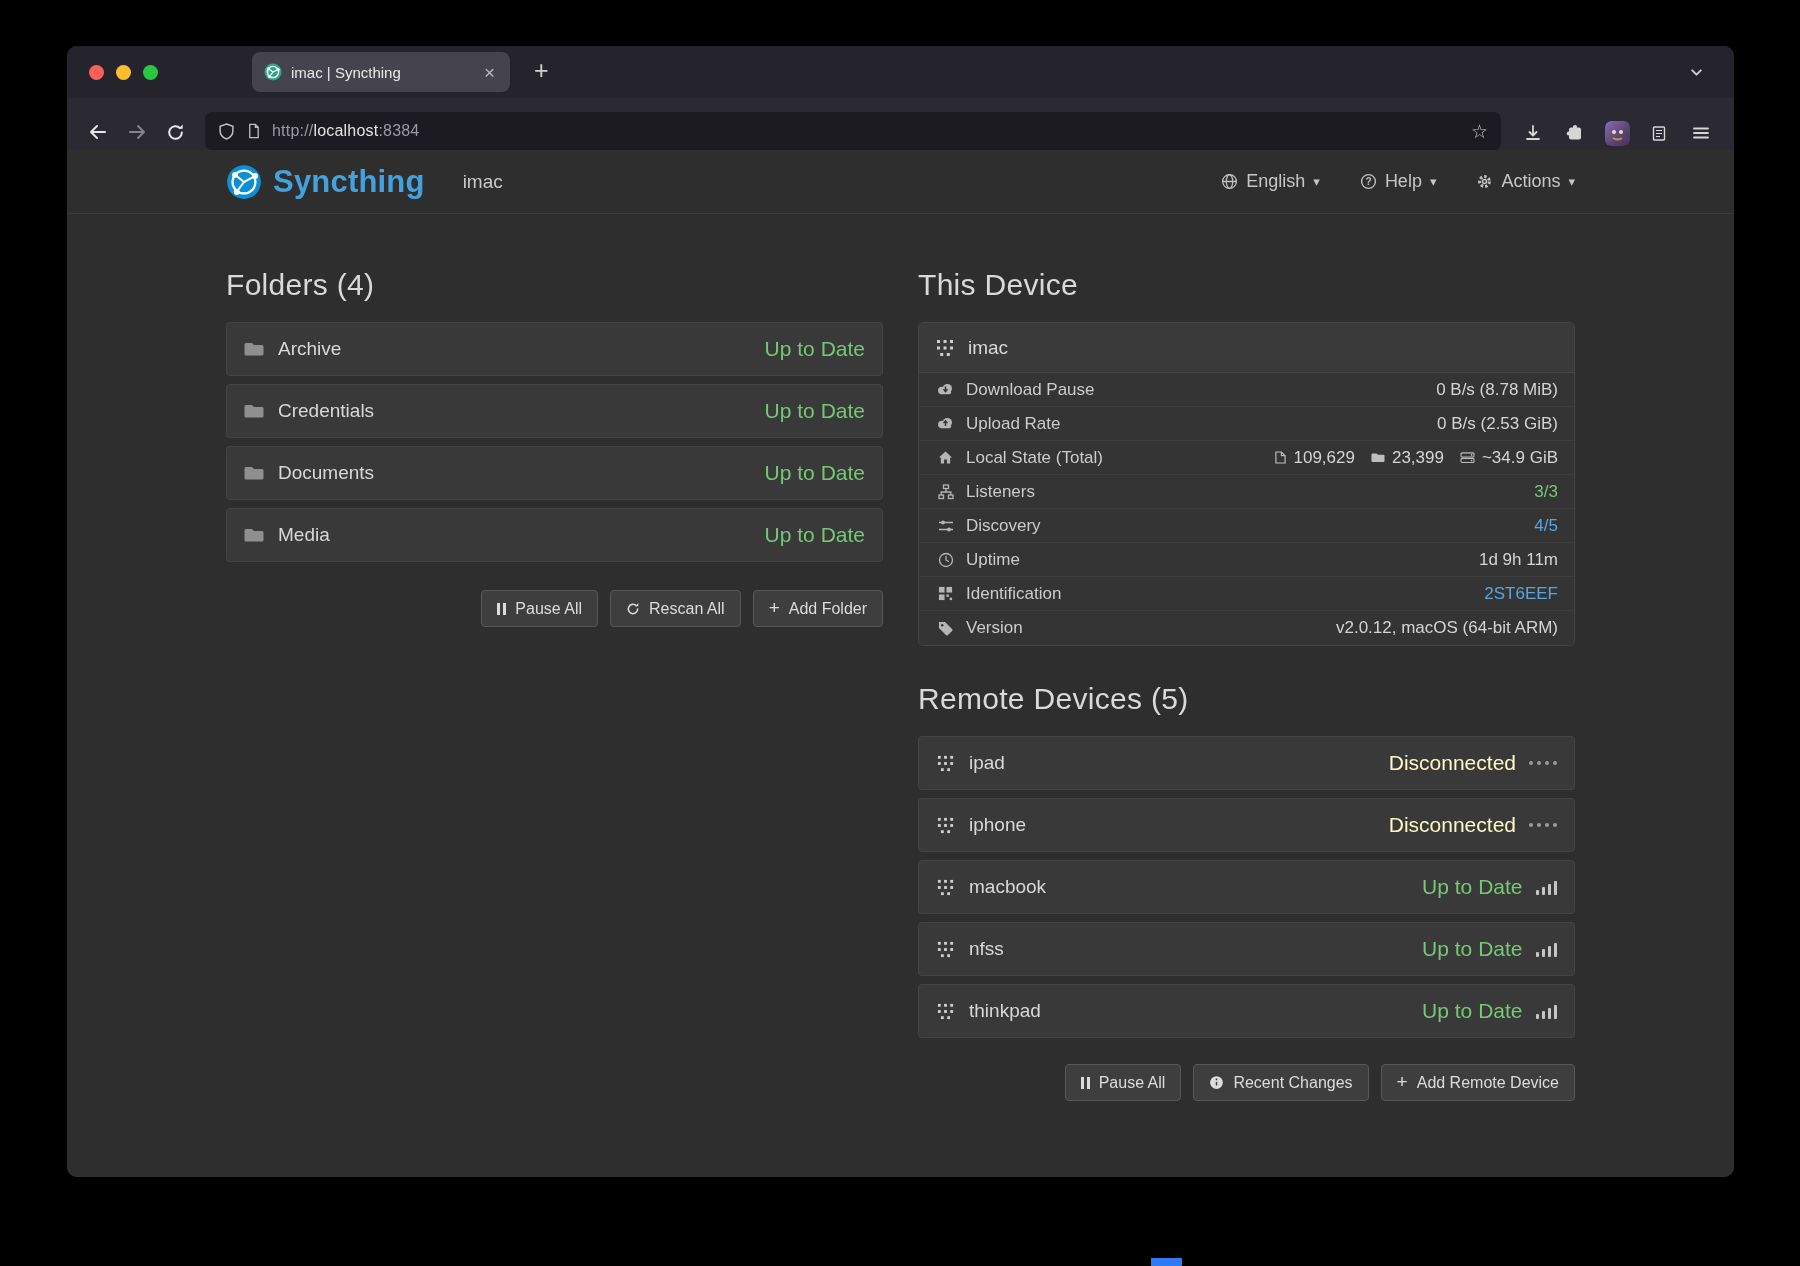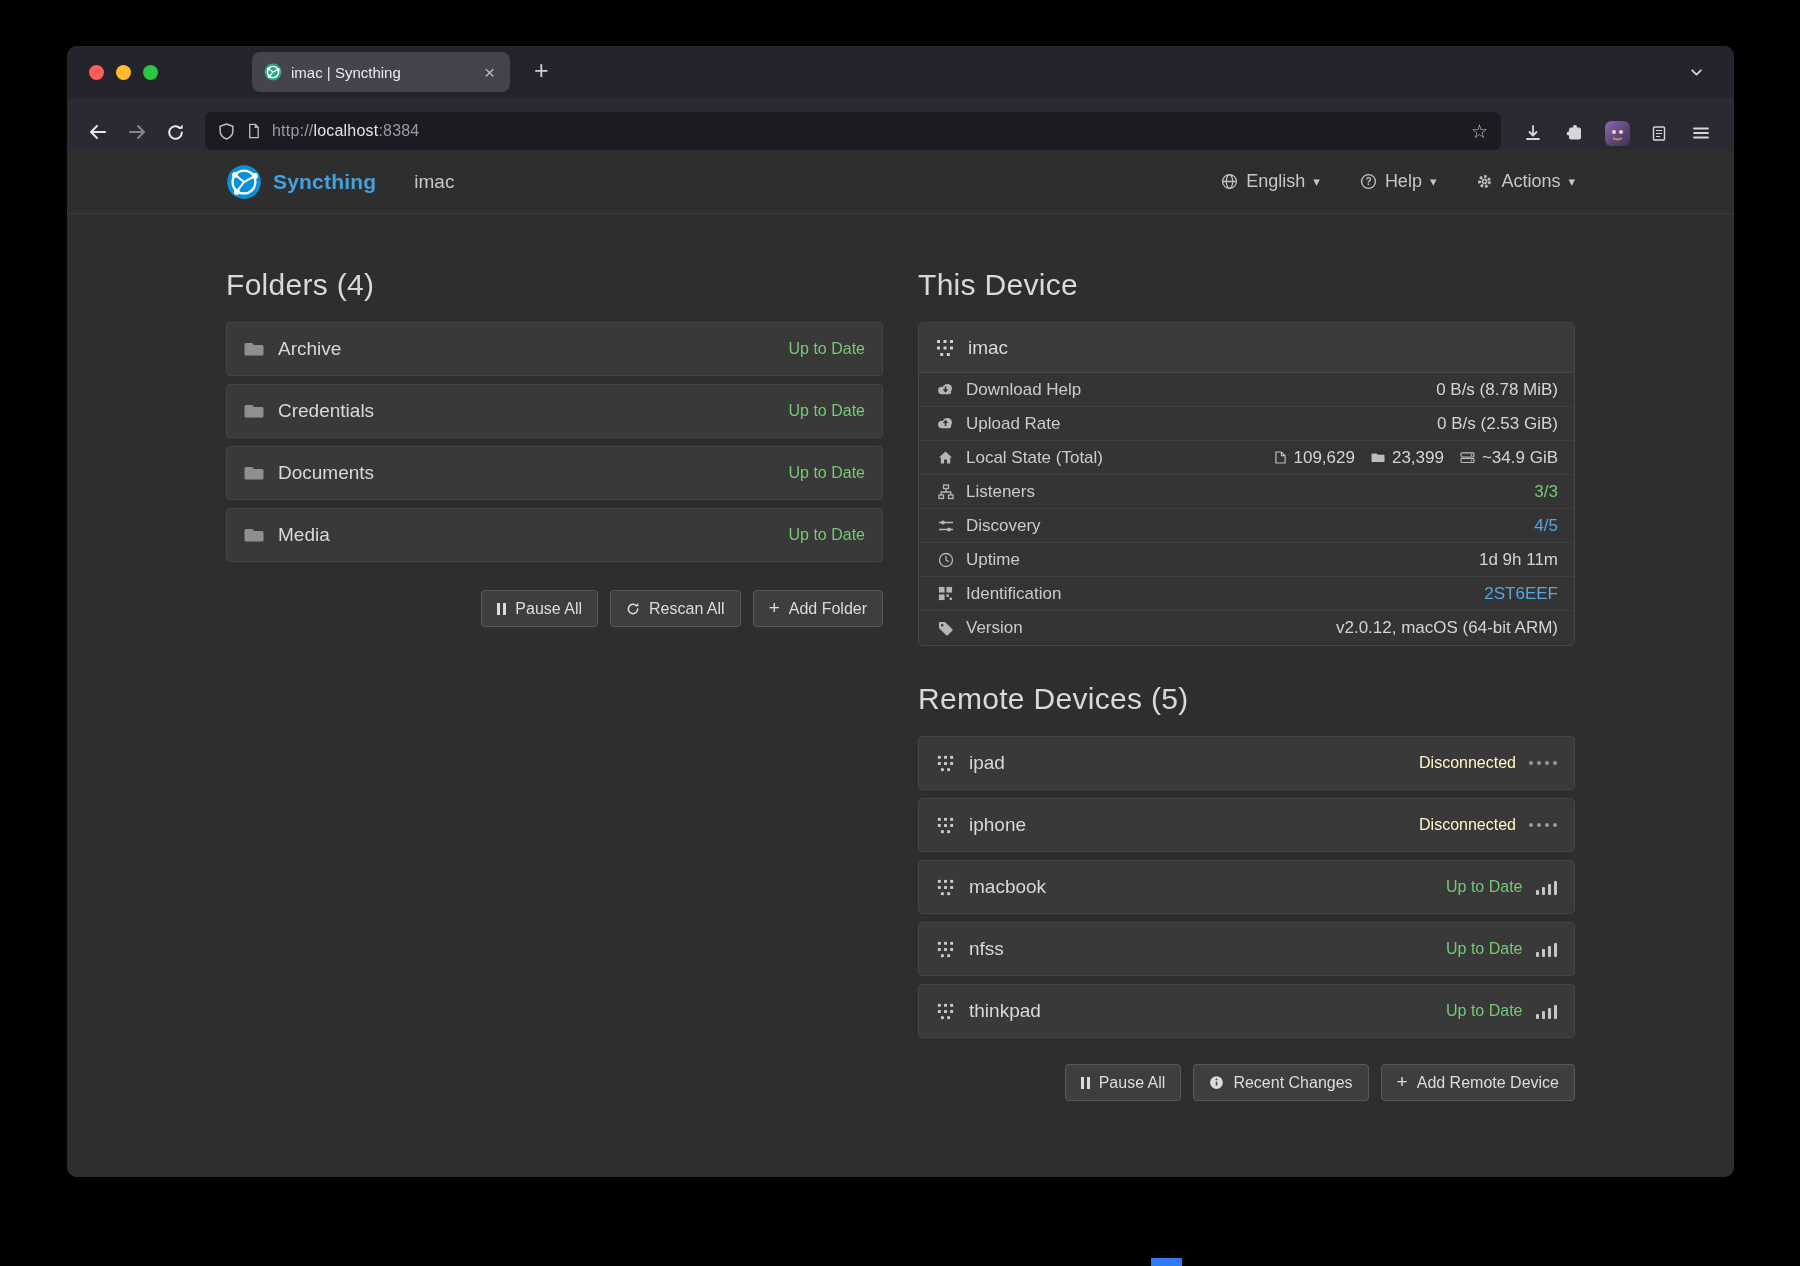--- a/index.html
+++ b/index.html
@@ -48,42 +48,42 @@
   .star { margin-left:auto; color:#c9c9c9; font-size:19px; line-height:1; }
   .right-icons { display:flex; align-items:center; gap:8px; padding:0 4px; }
   .icon-btn { width:34px; height:34px; display:flex; align-items:center; justify-content:center; color:#d6d6d6; border-radius:6px; }
   .ext-badge { width:25px; height:25px; border-radius:6px; overflow:hidden; }
 
   
   .page { flex:1; background:#2e2e2e; display:flex; flex-direction:column; overflow:hidden; }
   .site-header { height:64px; flex:0 0 auto; border-bottom:1px solid #3b3b3b; }
   .header-inner { width:1349px; margin:0 auto; height:100%; display:flex; align-items:center; }
   .brand { display:flex; align-items:center; gap:11px; }
-  .brand-name { color:#43a1dd; font-size:21px; font-weight:700; letter-spacing:.2px; }
+  .brand-name { color:#43a1dd; font-size:31px; font-weight:700; letter-spacing:.2px; }
   .host-name { margin-left:38px; color:#c9c9c9; font-size:19px; }
   .menus { margin-left:auto; display:flex; gap:40px; }
   .menu { display:flex; align-items:center; gap:8px; color:#c6c6c6; font-size:18px; }
   .menu .micon { display:flex; color:#c0c0c0; }
   .caret { font-size:13px; color:#c6c6c6; }
 
   .content {
     width:1349px; margin:0 auto; padding-top:54px; flex:1;
     display:grid; grid-template-columns:657px 657px; column-gap:35px; align-items:start;
   }
   h2.section { margin:0 0 20px; font-size:30px; font-weight:400; color:#d9d9d9; letter-spacing:.3px; }
   h2.section.mt { margin-top:36px; }
 
   
   .row-panel {
     height:54px; background:#393939; border:1px solid #454545; border-radius:4px;
     margin-bottom:8px; display:flex; align-items:center; padding:0 17px;
   }
   .row-icon { display:flex; color:#8f8f8f; }
   .row-name { font-size:19px; color:#d8d8d8; margin-left:14px; }
-  .row-status { margin-left:auto; font-size:16px; }
+  .row-status { margin-left:auto; font-size:21px; }
   .st-green { color:#74c974; }
   .st-purple { color:#fef9c3; }
   .indicator { margin-left:13px; display:flex; }
   .bars { display:flex; align-items:flex-end; gap:2.5px; height:15px; }
   .bars i { width:3.5px; background:#c6c6c6; border-radius:1px; display:block; }
   .bars i:nth-child(1){height:5px} .bars i:nth-child(2){height:8px}
   .bars i:nth-child(3){height:11px} .bars i:nth-child(4){height:14px}
   .dots { display:flex; gap:4px; align-items:center; height:15px; }
   .dots i { width:4px; height:4px; border-radius:50%; background:#9a9a9a; display:block; }
 
@@ -372,21 +372,21 @@
               <svg width="19" height="13" viewBox="0 0 20 14">
                   <g fill="currentColor">
                     <circle cx="6" cy="8" r="4"></circle>
                     <circle cx="12" cy="6" r="5"></circle>
                     <rect x="4" y="8" width="12" height="4" rx="2"></rect>
                   </g>
                   <path d="M10 3.8v4.6" stroke="#343434" stroke-width="1.6"></path>
                   <path d="M7.9 6.8l2.1 2.4 2.1-2.4" fill="none" stroke="#343434" stroke-width="1.6"></path>
                 </svg>
             </span>
-            <span>Download Help</span>
+            <span>Download Pause</span>
             <span class="dval">0 B/s (8.78 MiB)</span>
           </div>
 
           <div class="drow">
             <span class="dicon">
               <svg width="19" height="13" viewBox="0 0 20 14">
                   <g fill="currentColor">
                     <circle cx="6" cy="8" r="4"></circle>
                     <circle cx="12" cy="6" r="5"></circle>
                     <rect x="4" y="8" width="12" height="4" rx="2"></rect>

